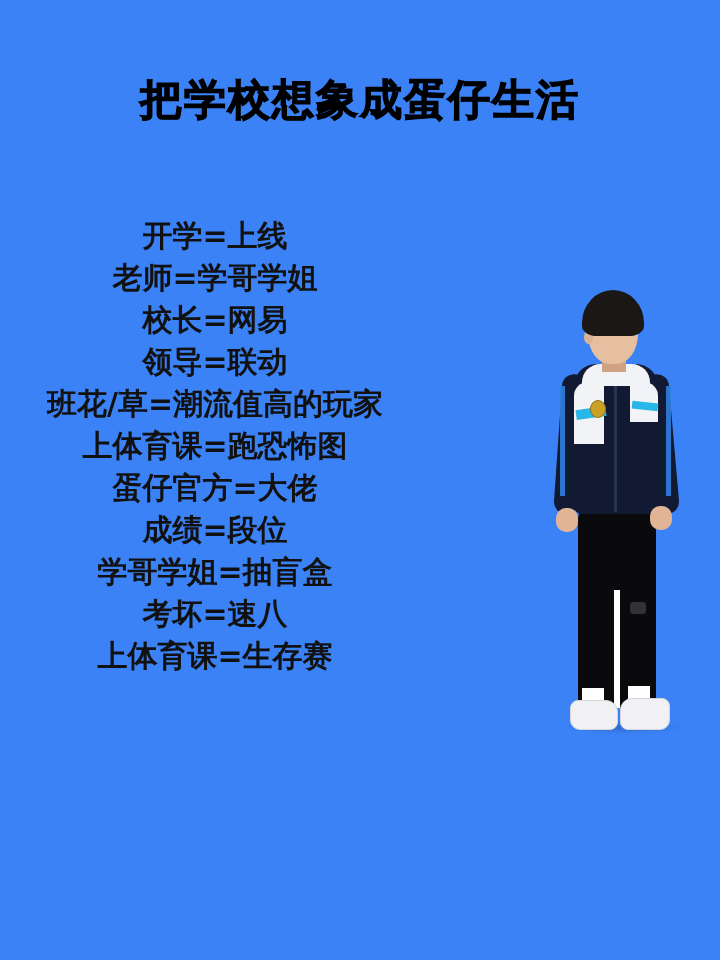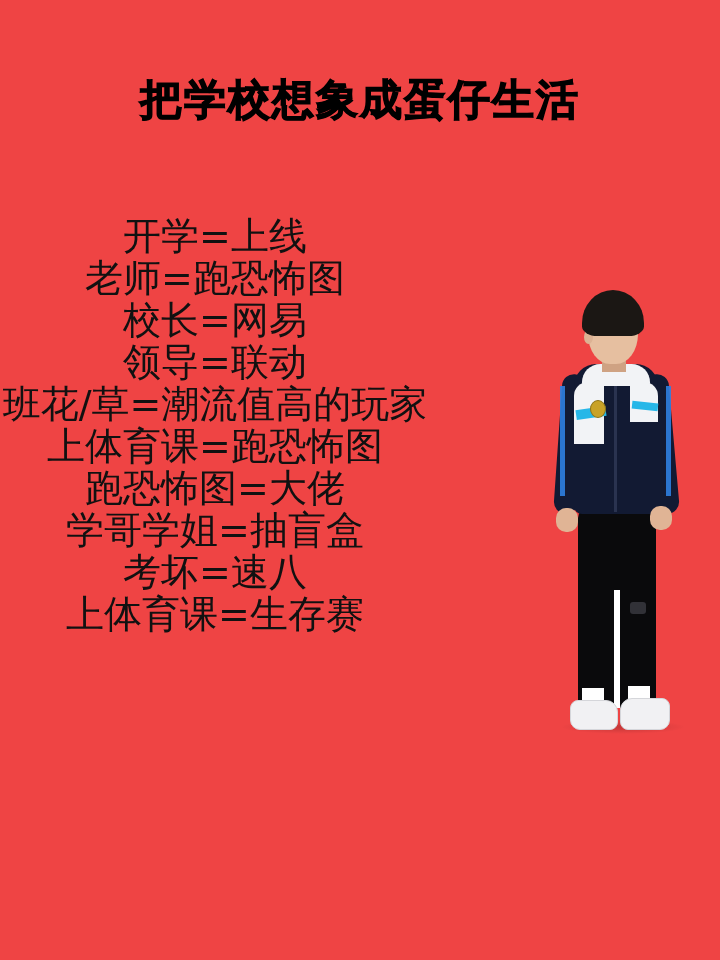--- a/index.html
+++ b/index.html
@@ -11,21 +11,21 @@
     width: 720px;
     height: 960px;
     position: relative;
     overflow: hidden;
     font-family: "Liberation Sans", sans-serif;
   }
 
   .poster {
     position: absolute;
     inset: 0;
-    background: #ef4444;
+    background: #3b82f6;
   }
 
   .title {
     position: absolute;
     top: 72px;
     left: 0;
     width: 720px;
     text-align: center;
     font-family: "DejaVu Sans", sans-serif;
     font-weight: bold;
@@ -40,25 +40,25 @@
     top: 215px;
     left: 0;
     width: 430px;
     display: flex;
     flex-direction: column;
     align-items: center;
   }
 
   .line {
     font-family: "DejaVu Sans", sans-serif;
-    font-size: 38px;
+    font-size: 30px;
     line-height: 42px;
     color: #111111;
     white-space: nowrap;
-    font-weight: 400;
+    font-weight: 700;
   }
 
   
   .subject {
     position: absolute;
     left: 520px;
     top: 290px;
     width: 200px;
     height: 520px;
   }
@@ -185,26 +185,27 @@
 </style>
 </head>
 <body>
 
 <div class="poster">
 
   <div class="title">把学校想象成蛋仔生活</div>
 
   <div class="lines">
     <div class="line">开学=上线</div>
-    <div class="line">老师=跑恐怖图</div>
+    <div class="line">老师=学哥学姐</div>
     <div class="line">校长=网易</div>
     <div class="line">领导=联动</div>
     <div class="line">班花/草=潮流值高的玩家</div>
     <div class="line">上体育课=跑恐怖图</div>
-    <div class="line">跑恐怖图=大佬</div>
+    <div class="line">蛋仔官方=大佬</div>
+    <div class="line">成绩=段位</div>
     <div class="line">学哥学姐=抽盲盒</div>
     <div class="line">考坏=速八</div>
     <div class="line">上体育课=生存赛</div>
   </div>
 
   <div class="subject">
     <div class="sub-part shadow"></div>
     <div class="sub-part arm-left"></div>
     <div class="sub-part arm-right"></div>
     <div class="sub-part arm-stripe-l"></div>

